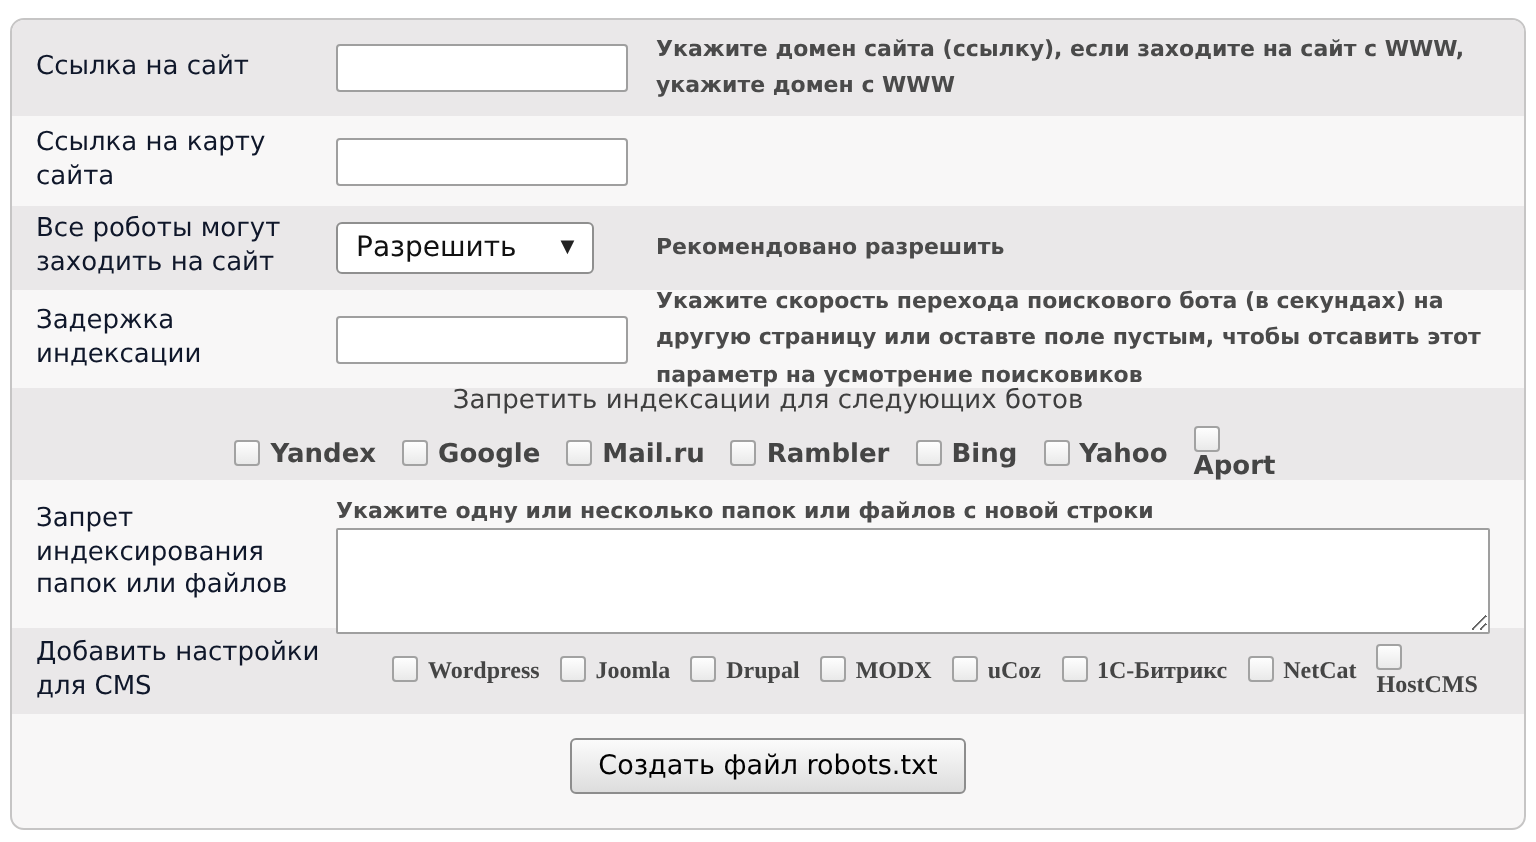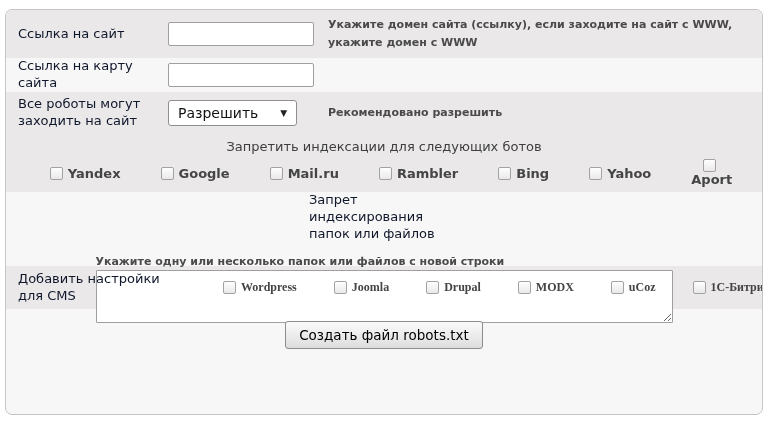--- a/index.html
+++ b/index.html
@@ -6,23 +6,23 @@
   html,body { width:768px; height:421px; background:#ffffff;
     font-family:"DejaVu Sans","Liberation Sans",sans-serif; }
   .panel {
     position:absolute; left:5px; top:9px; width:758px; height:406px;
     border:1px solid #c6c5c5; border-radius:7px; overflow:hidden;
     background:#f8f7f7;
   }
   .row { display:flex; align-items:center; padding:0 12px; width:100%; }
   .row.gray  { background:#eae8e9; }
   .row.light { background:#f8f7f7; }
-  .r1 { height:48px; } .r2 { height:34px; } .r3 { height:42px; }
-  .r4 { height:49px; } .r5 { height:58px; flex-direction:column; justify-content:center; }
-  .r6 { height:74px; align-items:center;flex-direction:column; }
+  .r1 { height:48px; } .r2 { height:45px; } .r3 { height:42px; }
+  .r4 { height:49px; } .r5 { height:46px; flex-direction:column; justify-content:center; }
+  .r6 { height:74px; align-items:center; }
   .r7 { height:43px;gap:24px; } .r8 { height:51px; justify-content:center; }
   .lbl {
     width:150px; flex-shrink:0; font-size:13px; color:#0f172a; line-height:1.3;
   }
   .ctrl { width:160px; flex-shrink:0; display:flex; align-items:center; }
   .txt-input {
     width:146px; height:24px; border:1px solid #9f9f9f; border-radius:2px;
     background:#ffffff; font-size:13px; padding:0 4px;
     font-family:"DejaVu Sans","Liberation Sans",sans-serif;
   }
@@ -30,21 +30,21 @@
     flex:1; font-size:11px; font-weight:600; color:#4a4a4a; line-height:1.65;
     padding-right:6px;
   }
   .select-box {
     display:inline-flex; align-items:center; gap:22px;
     background:#ffffff; border:1px solid #8f8f8f; border-radius:3px;
     padding:4px 9px; font-size:14px; color:#111; cursor:default;
   }
   .select-arrow { font-size:9px; color:#222; }
   .cb-row { display:flex; align-items:center; flex-wrap:nowrap; }
-  .cb-item { display:inline-flex; align-items:center; margin-right:11px; cursor:pointer;margin-left:27px; }
+  .cb-item { display:inline-flex; margin-right:11px; cursor:pointer; }
   .cb-item:last-child { margin-right:0;flex-direction:column; }
   .cb-box {
     width:13px; height:13px; border:1px solid #a2a2a2; border-radius:2px;
     background:linear-gradient(#fefefe,#e9e9e9); margin-right:5px; flex-shrink:0;
   }
   .cb-label { font-size:12.5px; font-weight:700; color:#454545; white-space:nowrap; }
   .bots-title { font-size:13px; color:#3e3e3e; margin-bottom:5px; text-align:center; }
   .r5 .cb-item { margin-right:13px; }
   .r5 .cb-label { font-size:13px; }
   .ta-col { flex:1; display:flex; flex-direction:column;margin-top:12px; }
@@ -87,20 +87,27 @@
     <div class="lbl">Все роботы могут заходить на сайт</div>
     <div class="ctrl">
       <div class="select-box">
         <span>Разрешить</span>
         <span class="select-arrow">▼</span>
       </div>
     </div>
     <div class="hint">Рекомендовано разрешить</div>
   </div>
 
+  <div class="row light r4">
+    <div class="lbl">Задержка индексации</div>
+    <div class="ctrl">
+      <input class="txt-input" type="text" value="" style="">
+    </div>
+    <div class="hint">Укажите скорость перехода поискового бота (в секундах) на другую страницу или оставте поле пустым, чтобы отсавить этот параметр на усмотрение поисковиков</div>
+  </div>
 
   <div class="row gray r5">
     <div class="bots-title">Запретить индексации для следующих ботов</div>
     <div class="cb-row">
       <span class="cb-item">
         <span class="cb-box"></span>
         <span class="cb-label">Yandex</span>
       </span>
       <span class="cb-item">
         <span class="cb-box"></span>

